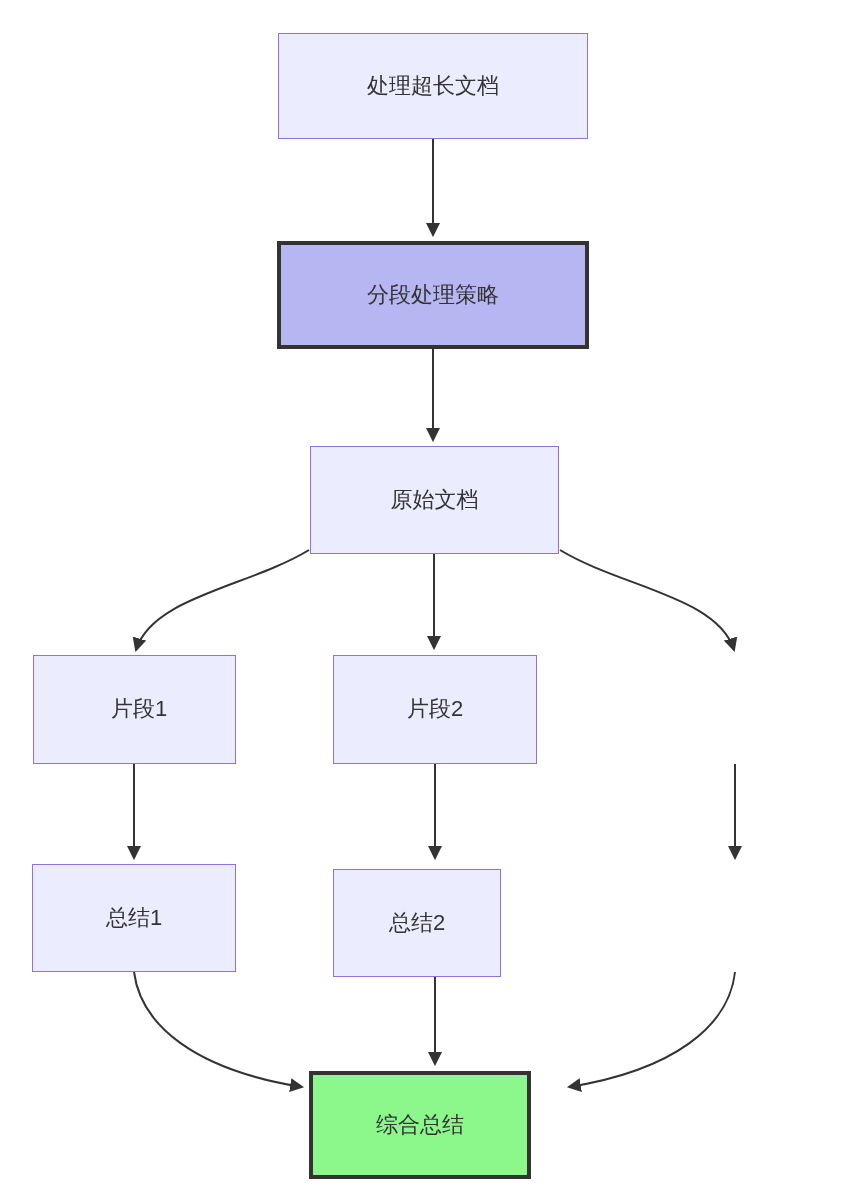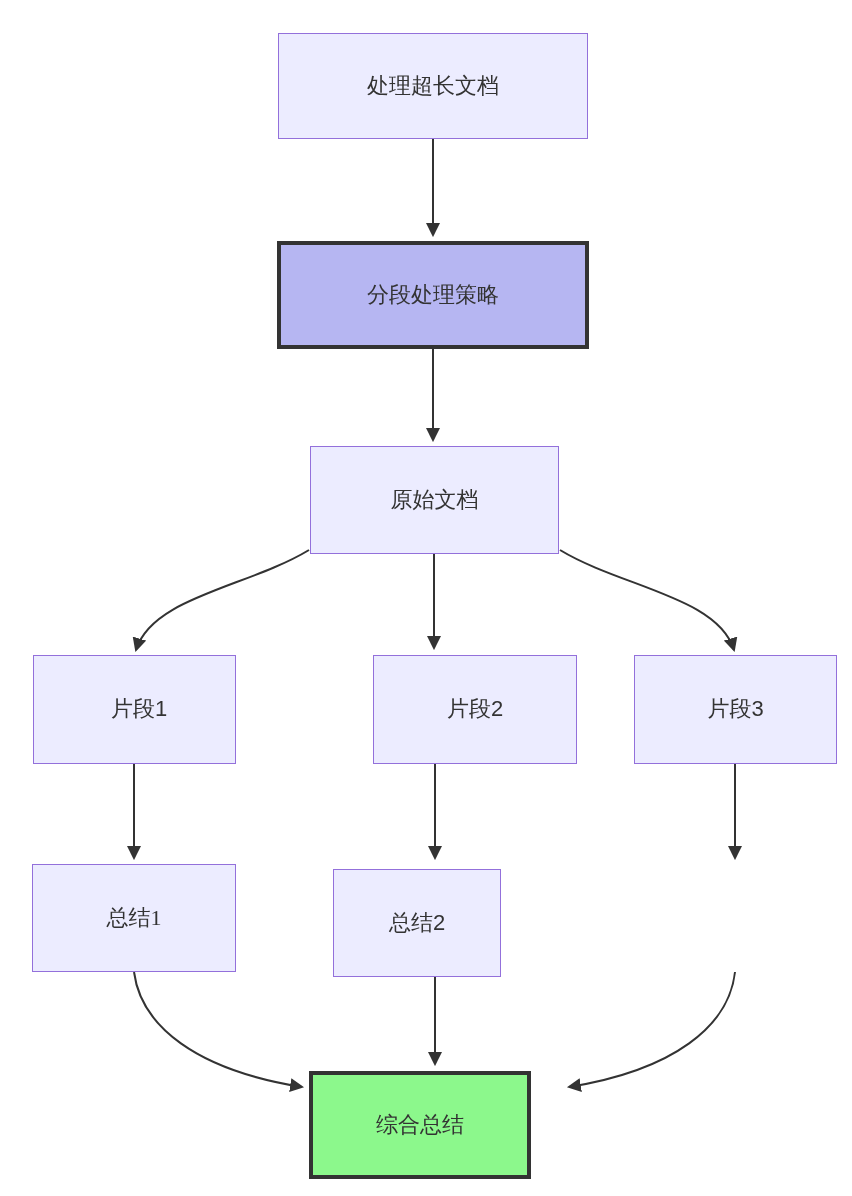--- a/index.html
+++ b/index.html
@@ -91,29 +91,26 @@
   </div>
 
   <div class="node" style="left:310px; top:446px; width:249px; height:108px;justify-content:center;">
     <span>原始文档</span>
   </div>
 
   <div class="node" style="left:33px; top:655px; width:203px; height:109px;padding-left:9px;">
     <span>片段1</span>
   </div>
 
-  <div class="node" style="left:333px; top:655px; width:204px; height:109px;margin-left:40px;">
+  <div class="node" style="left:333px; top:655px; width:204px; height:109px;">
     <span>片段2</span>
   </div>
 
-  <div class="node" style="left:634px; top:655px; width:203px; height:109px;">
-    <span>片段3</span>
-  </div>
 
-  <div class="node" style="left:32px; top:864px; width:204px; height:108px;font-family:Liberation Serif, serif;">
+  <div class="node" style="left:32px; top:864px; width:204px; height:108px;">
     <span>总结1</span>
   </div>
 
   <div class="node" style="left:333px; top:869px; width:168px; height:108px;">
     <span>总结2</span>
   </div>
 
 
   <div class="node success" style="left:309px; top:1071px; width:222px; height:108px;">
     <span>综合总结</span>

